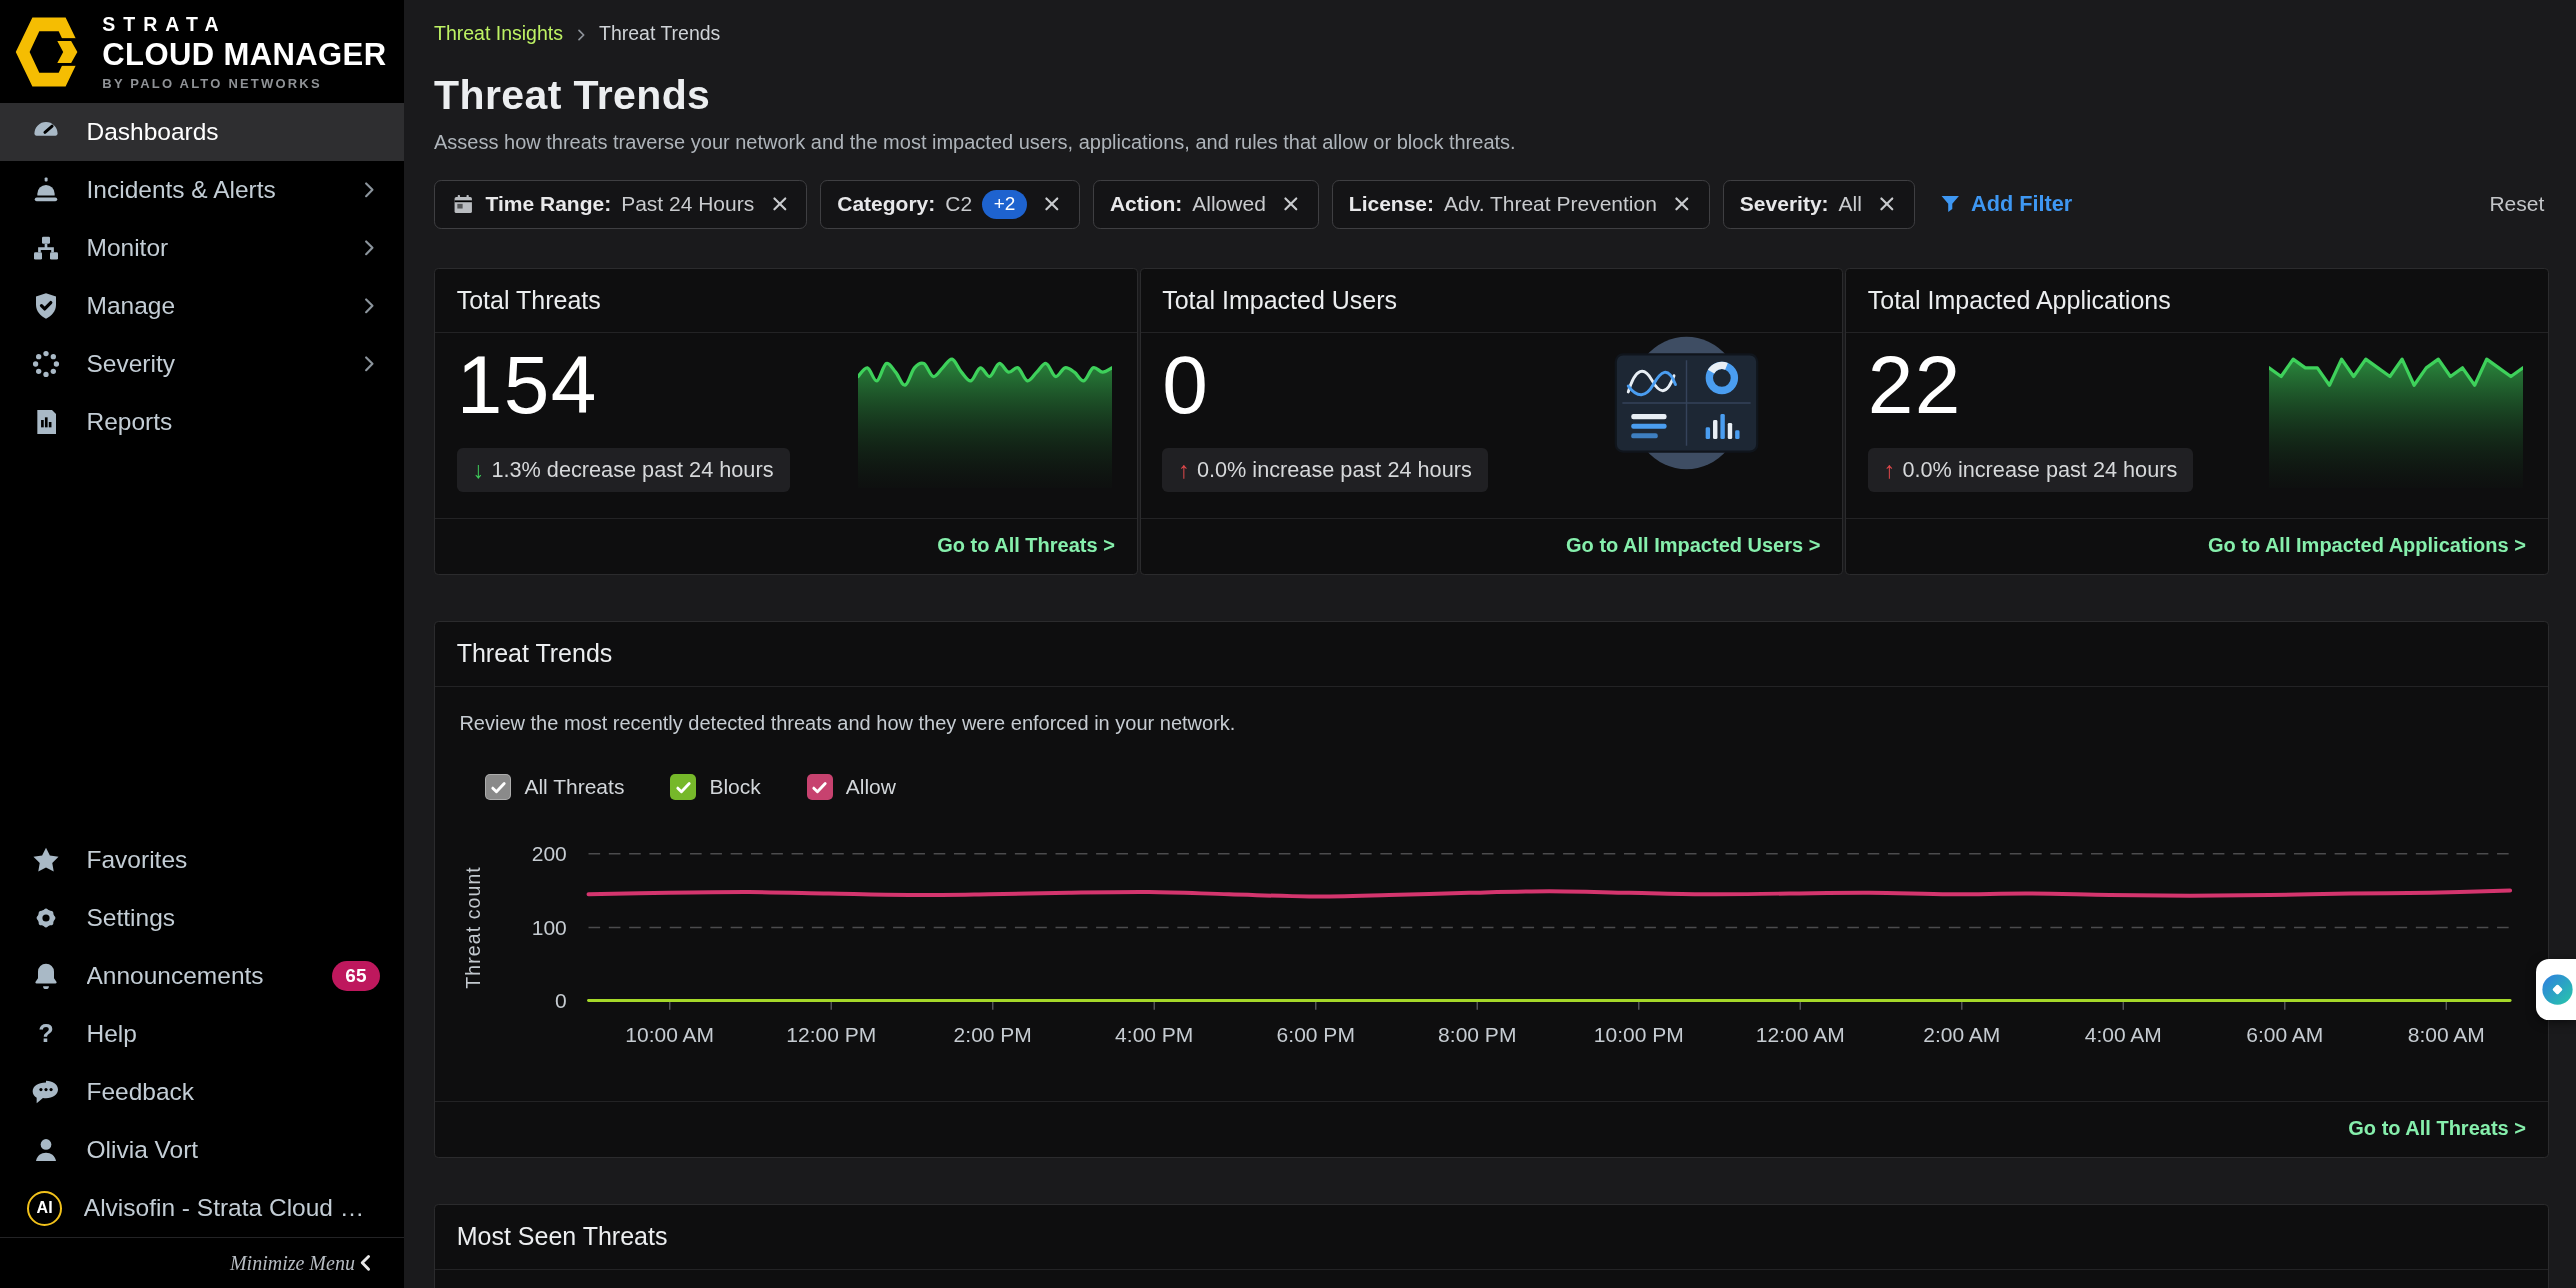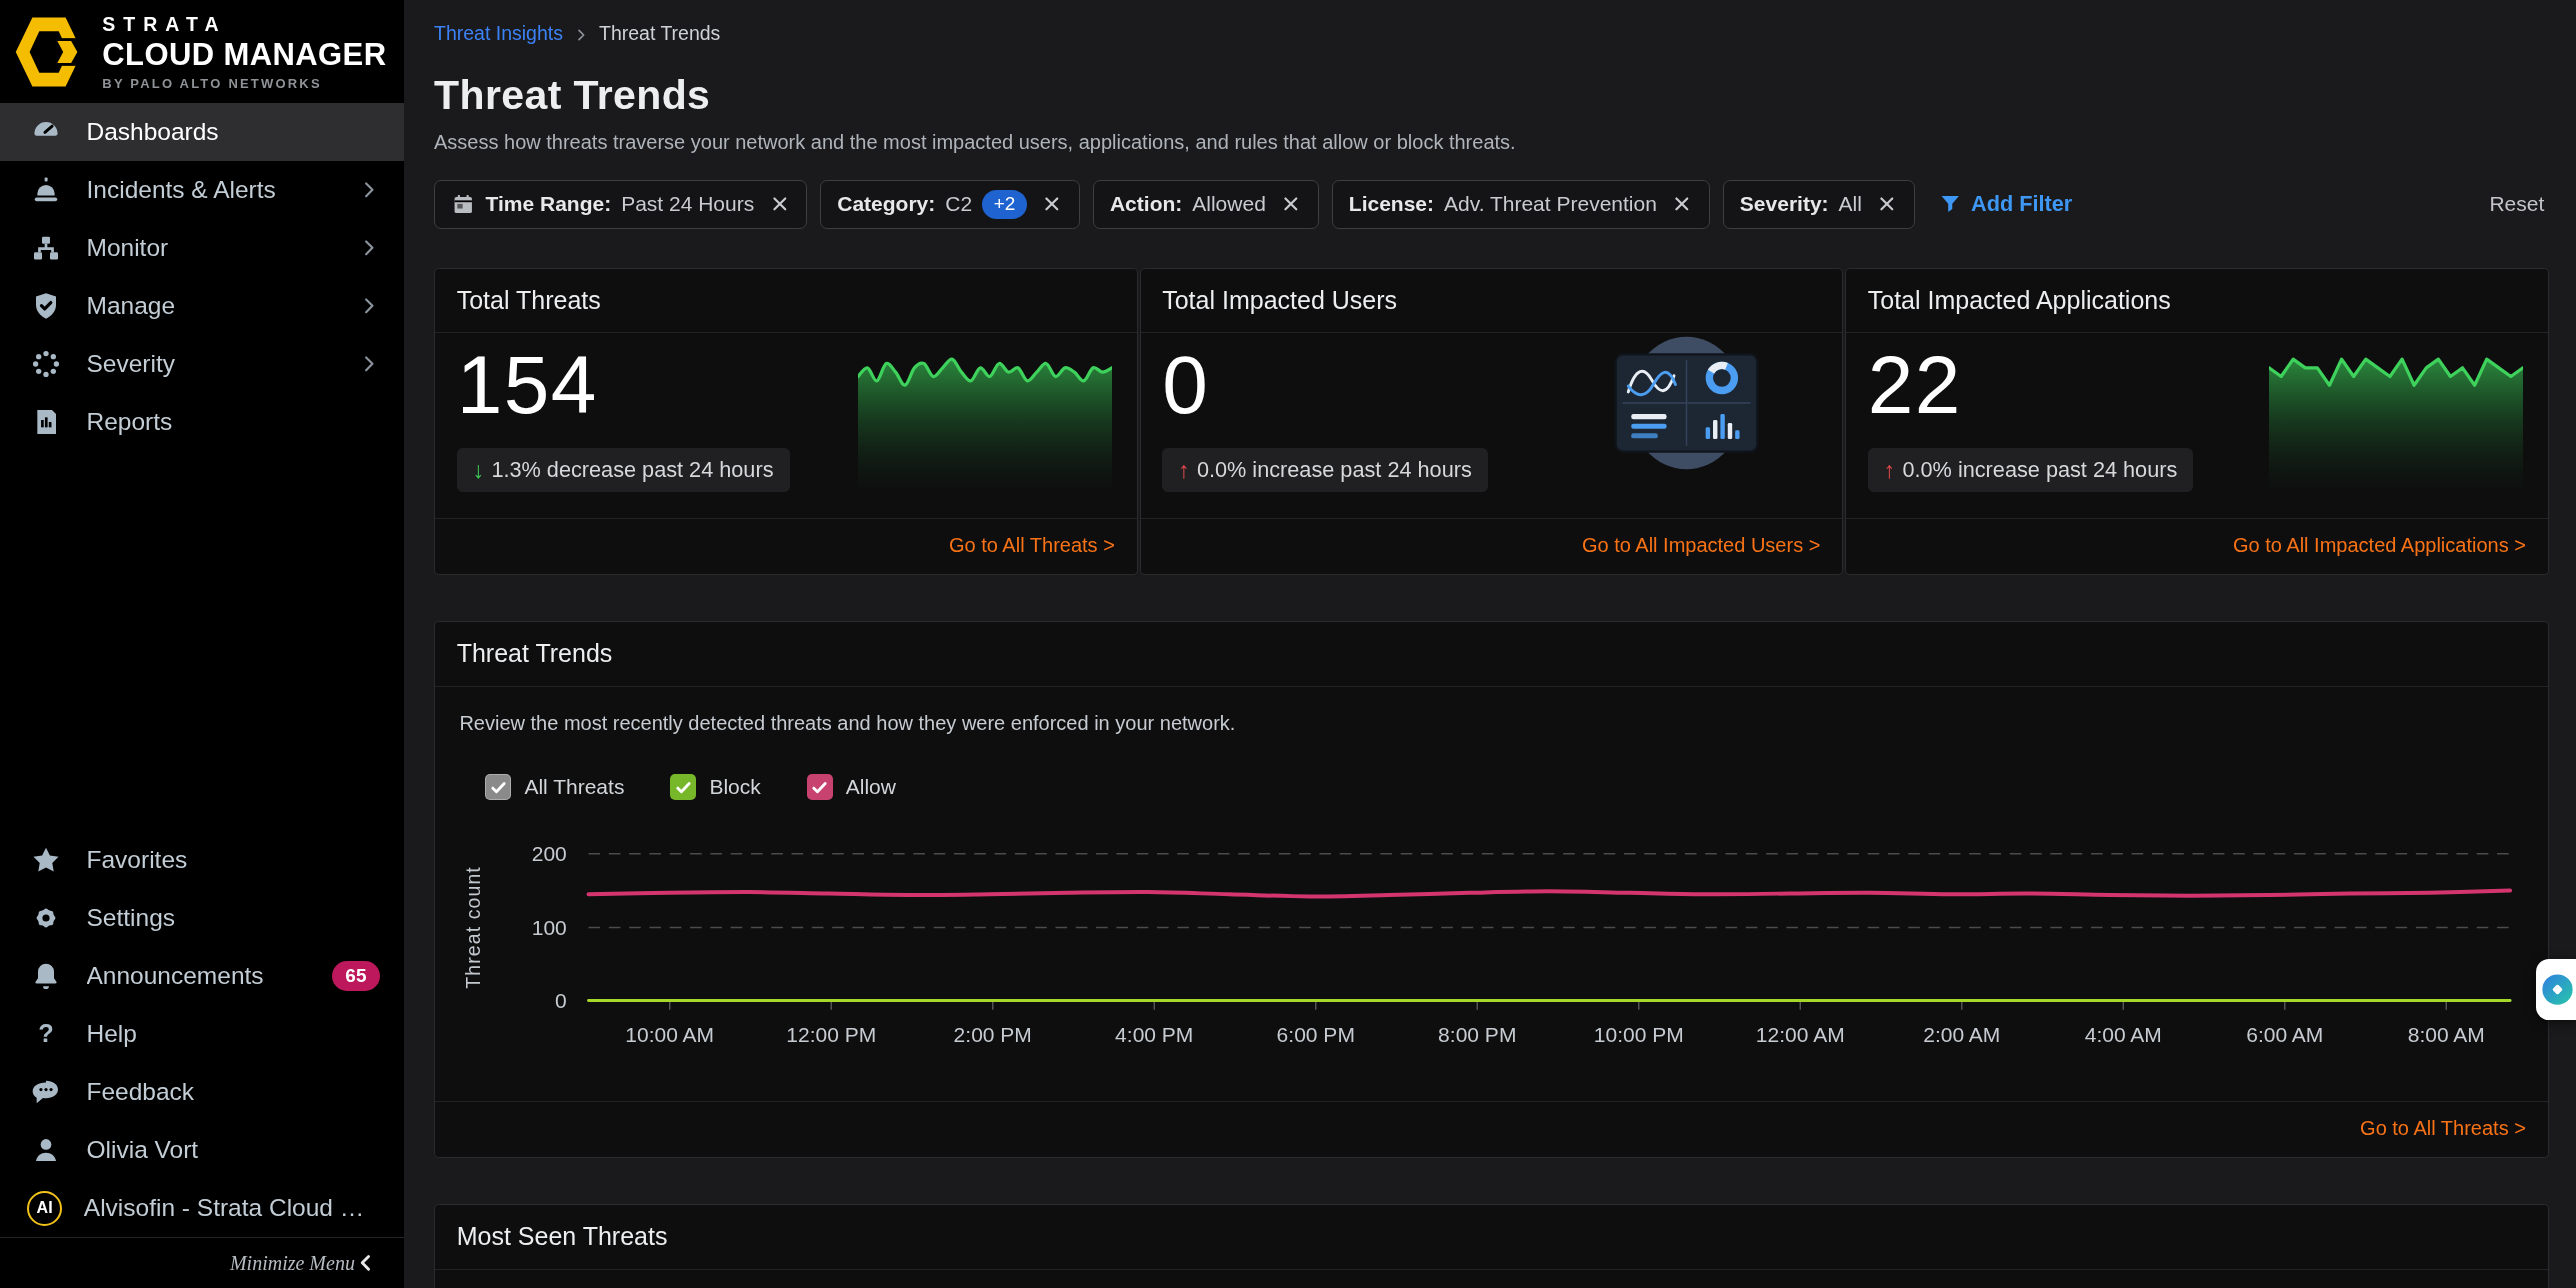--- a/index.html
+++ b/index.html
@@ -30,21 +30,21 @@
     font-size:16px; font-weight:bold; display:flex; align-items:center; justify-content:center;
     margin-right:21.7px; margin-left:-2.9px; flex:none; }
   .minimize { border-top:1.4px solid #232325; height:51px; display:flex; align-items:center;
     justify-content:flex-end; gap:0; padding-right:27.4px; color:#b6bcc2; font-size:20px; font-style:italic; cursor:pointer;font-family:Liberation Serif, serif; }
   .minimize .icon { width:21.7px; height:21.7px; color:#e8e8e8; }
   .minimize .icon svg { width:100%; height:100%; }
 
   
   .main { flex:1; padding:21.7px 27.4px 0 30px; display:flex; flex-direction:column; overflow:hidden; }
   .breadcrumb { display:flex; align-items:center; gap:10px; font-size:19.5px; }
-  .bc-link { color:#3b82f6; cursor:pointer; }
+  .bc-link { color:#bef264; cursor:pointer; }
   .bc-sep { width:16px; height:16px; color:#8d9299; }
   .bc-sep svg { width:100%; height:100%; }
   .bc-cur { color:#cfd3d7; }
   .page-title { margin-top:27.4px; font-size:41px; font-weight:600; color:#eceef0; letter-spacing:0.4px; }
   .page-sub { margin-top:11.6px; font-size:20px; color:#aeb4ba; }
 
   .filter-row { margin-top:26px; display:flex; align-items:center; gap:13px; position:relative; height:49px; }
   .chip { display:flex; align-items:center; gap:10px; border:1.4px solid #3f3f42; background:#141416;
     border-radius:7.2px; padding:0 16px; height:49px; cursor:pointer; }
   .chip .cicon { width:24.5px; height:24.5px; color:#b9bcc0; flex:none; }
@@ -68,21 +68,21 @@
   .cards-row .card { flex:1; }
   .card-header { padding:17.3px 21.7px; font-size:25px; color:#eceef0; border-bottom:1.4px solid #232325; }
   .scard-body { position:relative; height:185px; padding:4.3px 21.7px 0; }
   .big { font-size:82px; color:#fff; line-height:1.15; letter-spacing:1.4px; }
   .trend { display:inline-flex; align-items:center; gap:7.2px; background:#202023; border-radius:5.8px;
     padding:8.7px 16px; margin-top:16px; font-size:21.7px; color:#d6d8da; }
   .trend .arrow { font-size:23px; font-weight:bold; }
   .spark { position:absolute; right:24.5px; top:16px; width:254px; height:139px; }
   .empty-ill { position:absolute; right:78px; top:0px; width:155px; height:140px; }
   .card-footer { border-top:1.4px solid #232325; padding:14.4px 21.7px 17.3px; text-align:right; margin-top:auto; }
-  .link { color:#f97316; font-size:20px; font-weight:400; cursor:pointer; text-decoration:none; }
+  .link { color:#86efac; font-size:20px; font-weight:700; cursor:pointer; text-decoration:none; }
 
   
   .tt-card { margin-top:46px; }
   .tt-body { padding:5.8px 23px 42px; }
   .tt-desc { font-size:20px; color:#c6ccd2; margin:20px 0 0 1.4px; }
   .legend { display:flex; align-items:center; gap:46px; margin:39px 0 0 27.4px; }
   .legend-item { display:flex; align-items:center; font-size:21px; color:#d2d6da; cursor:pointer; }
   .cb { width:26px; height:26px; border-radius:5px; margin-right:13px; display:flex;
     align-items:center; justify-content:center; }
   .cb svg { width:19px; height:19px; }

